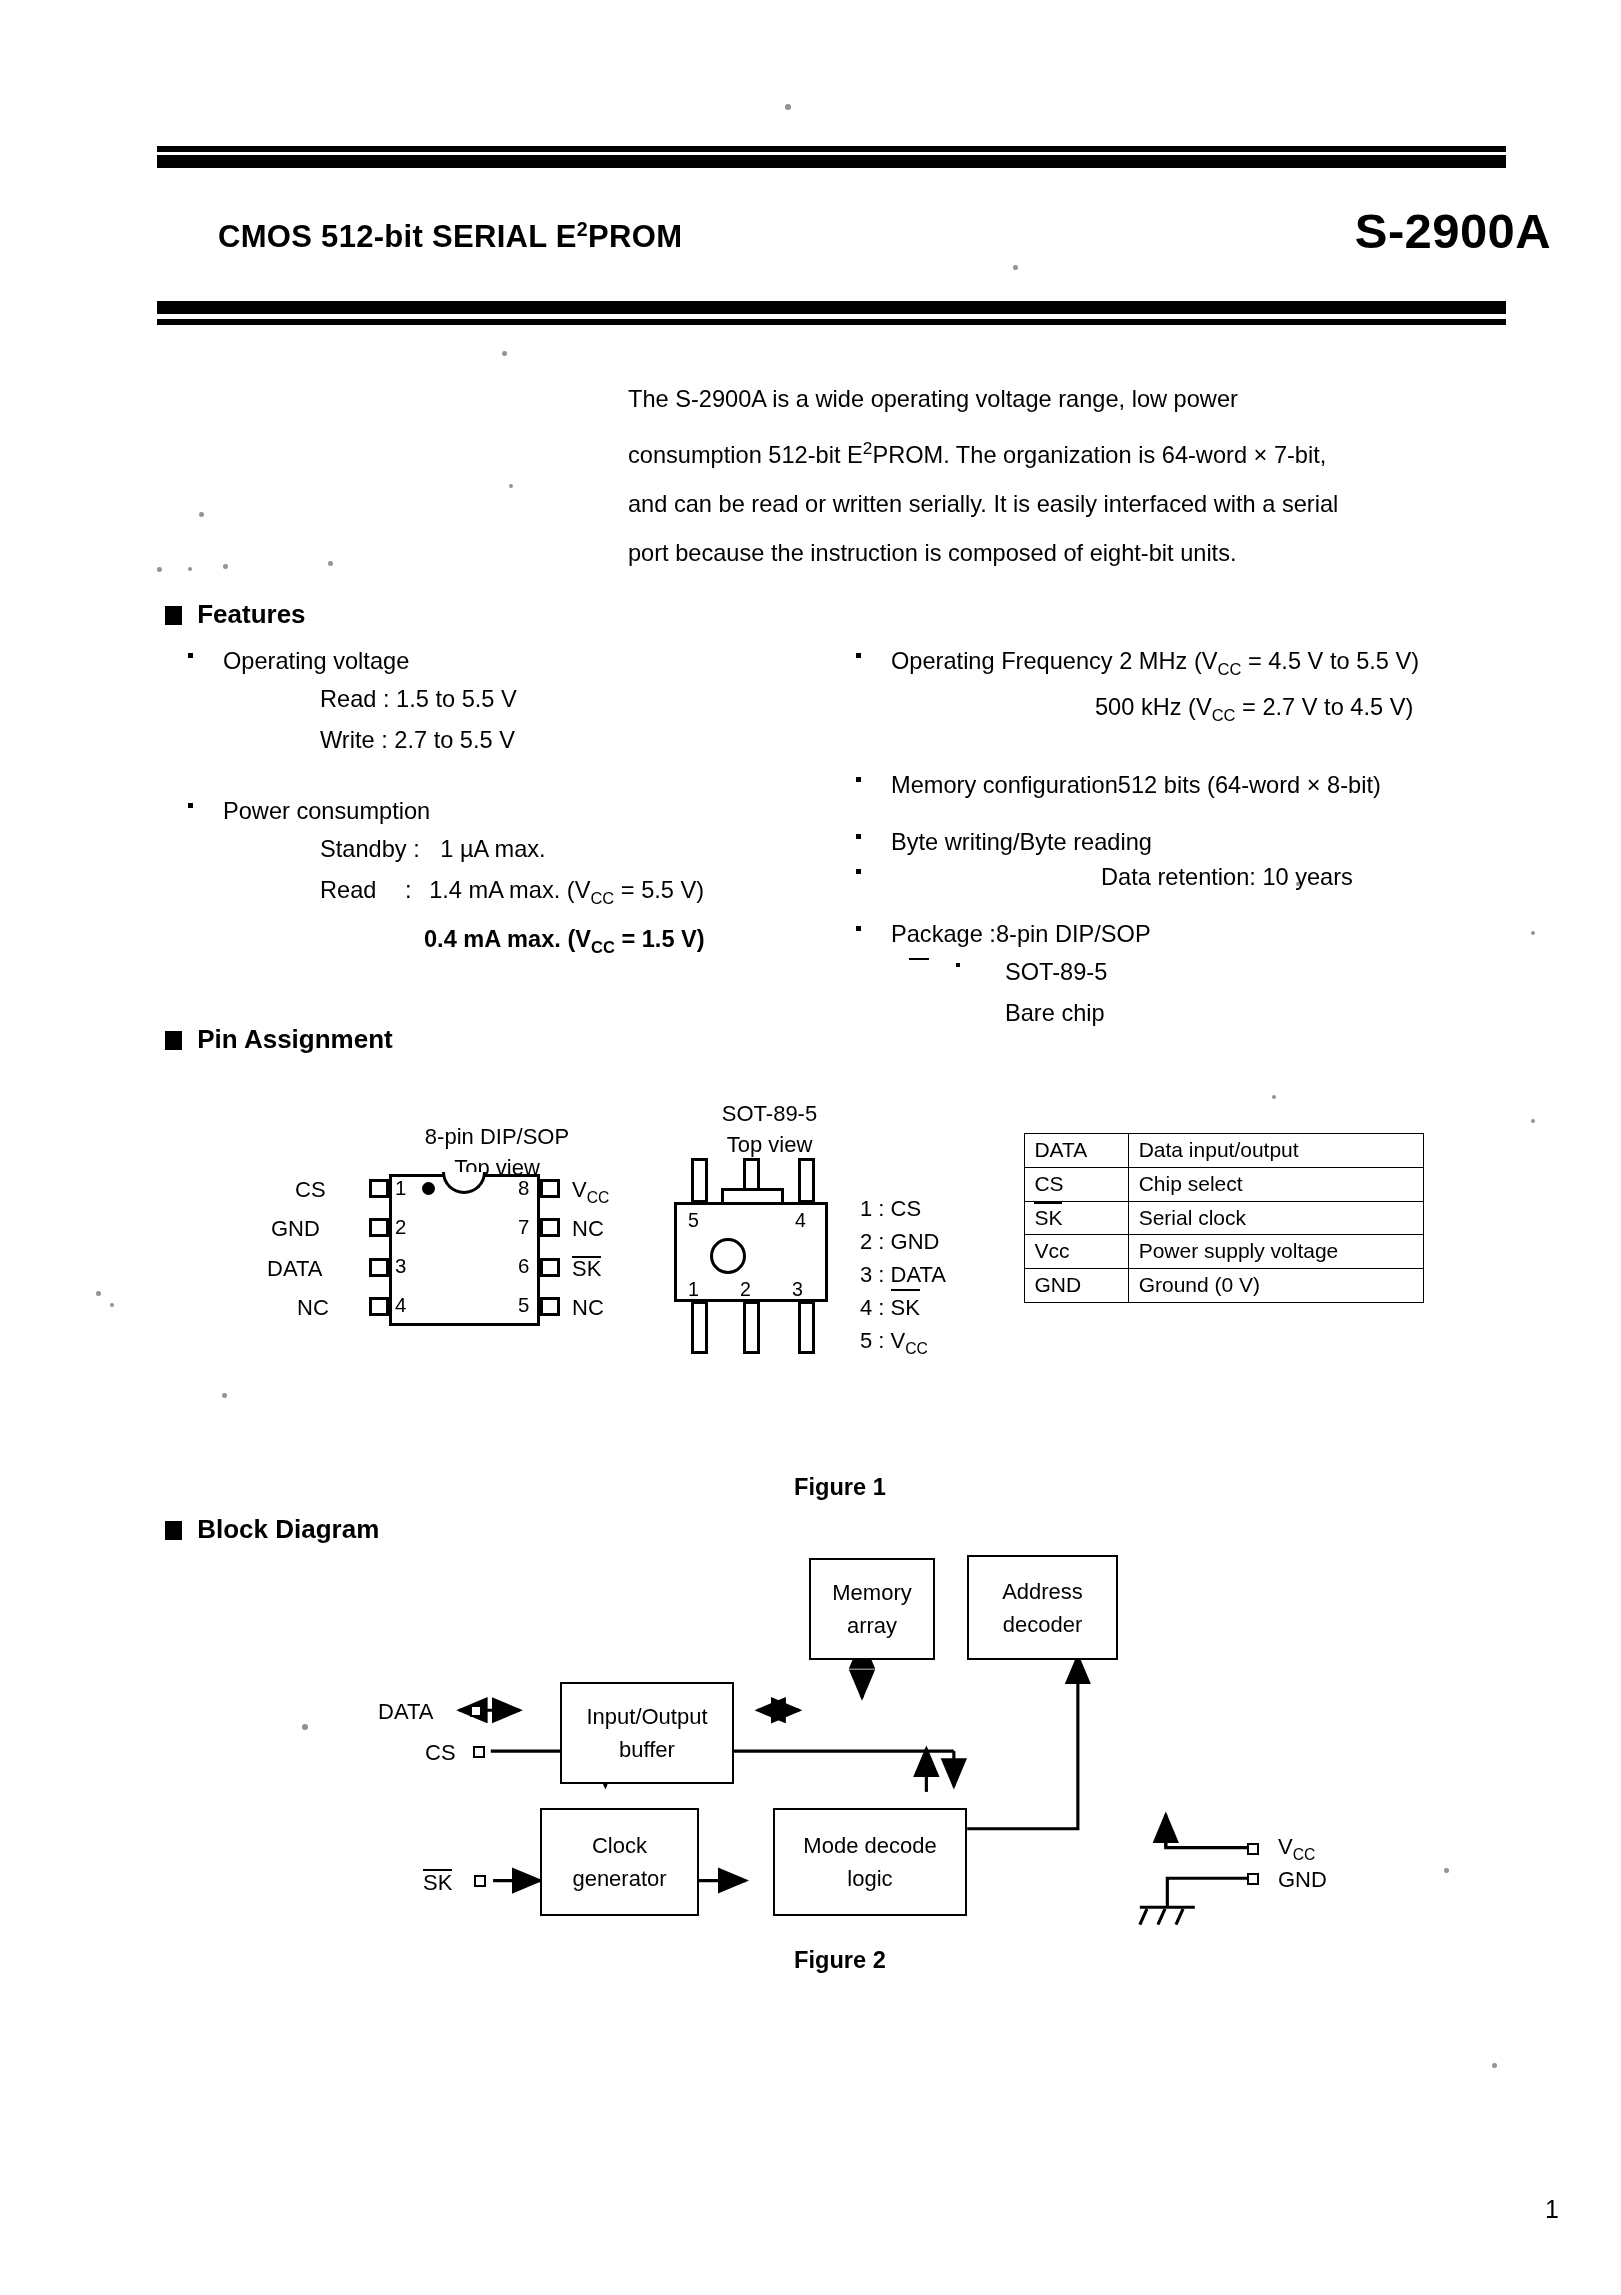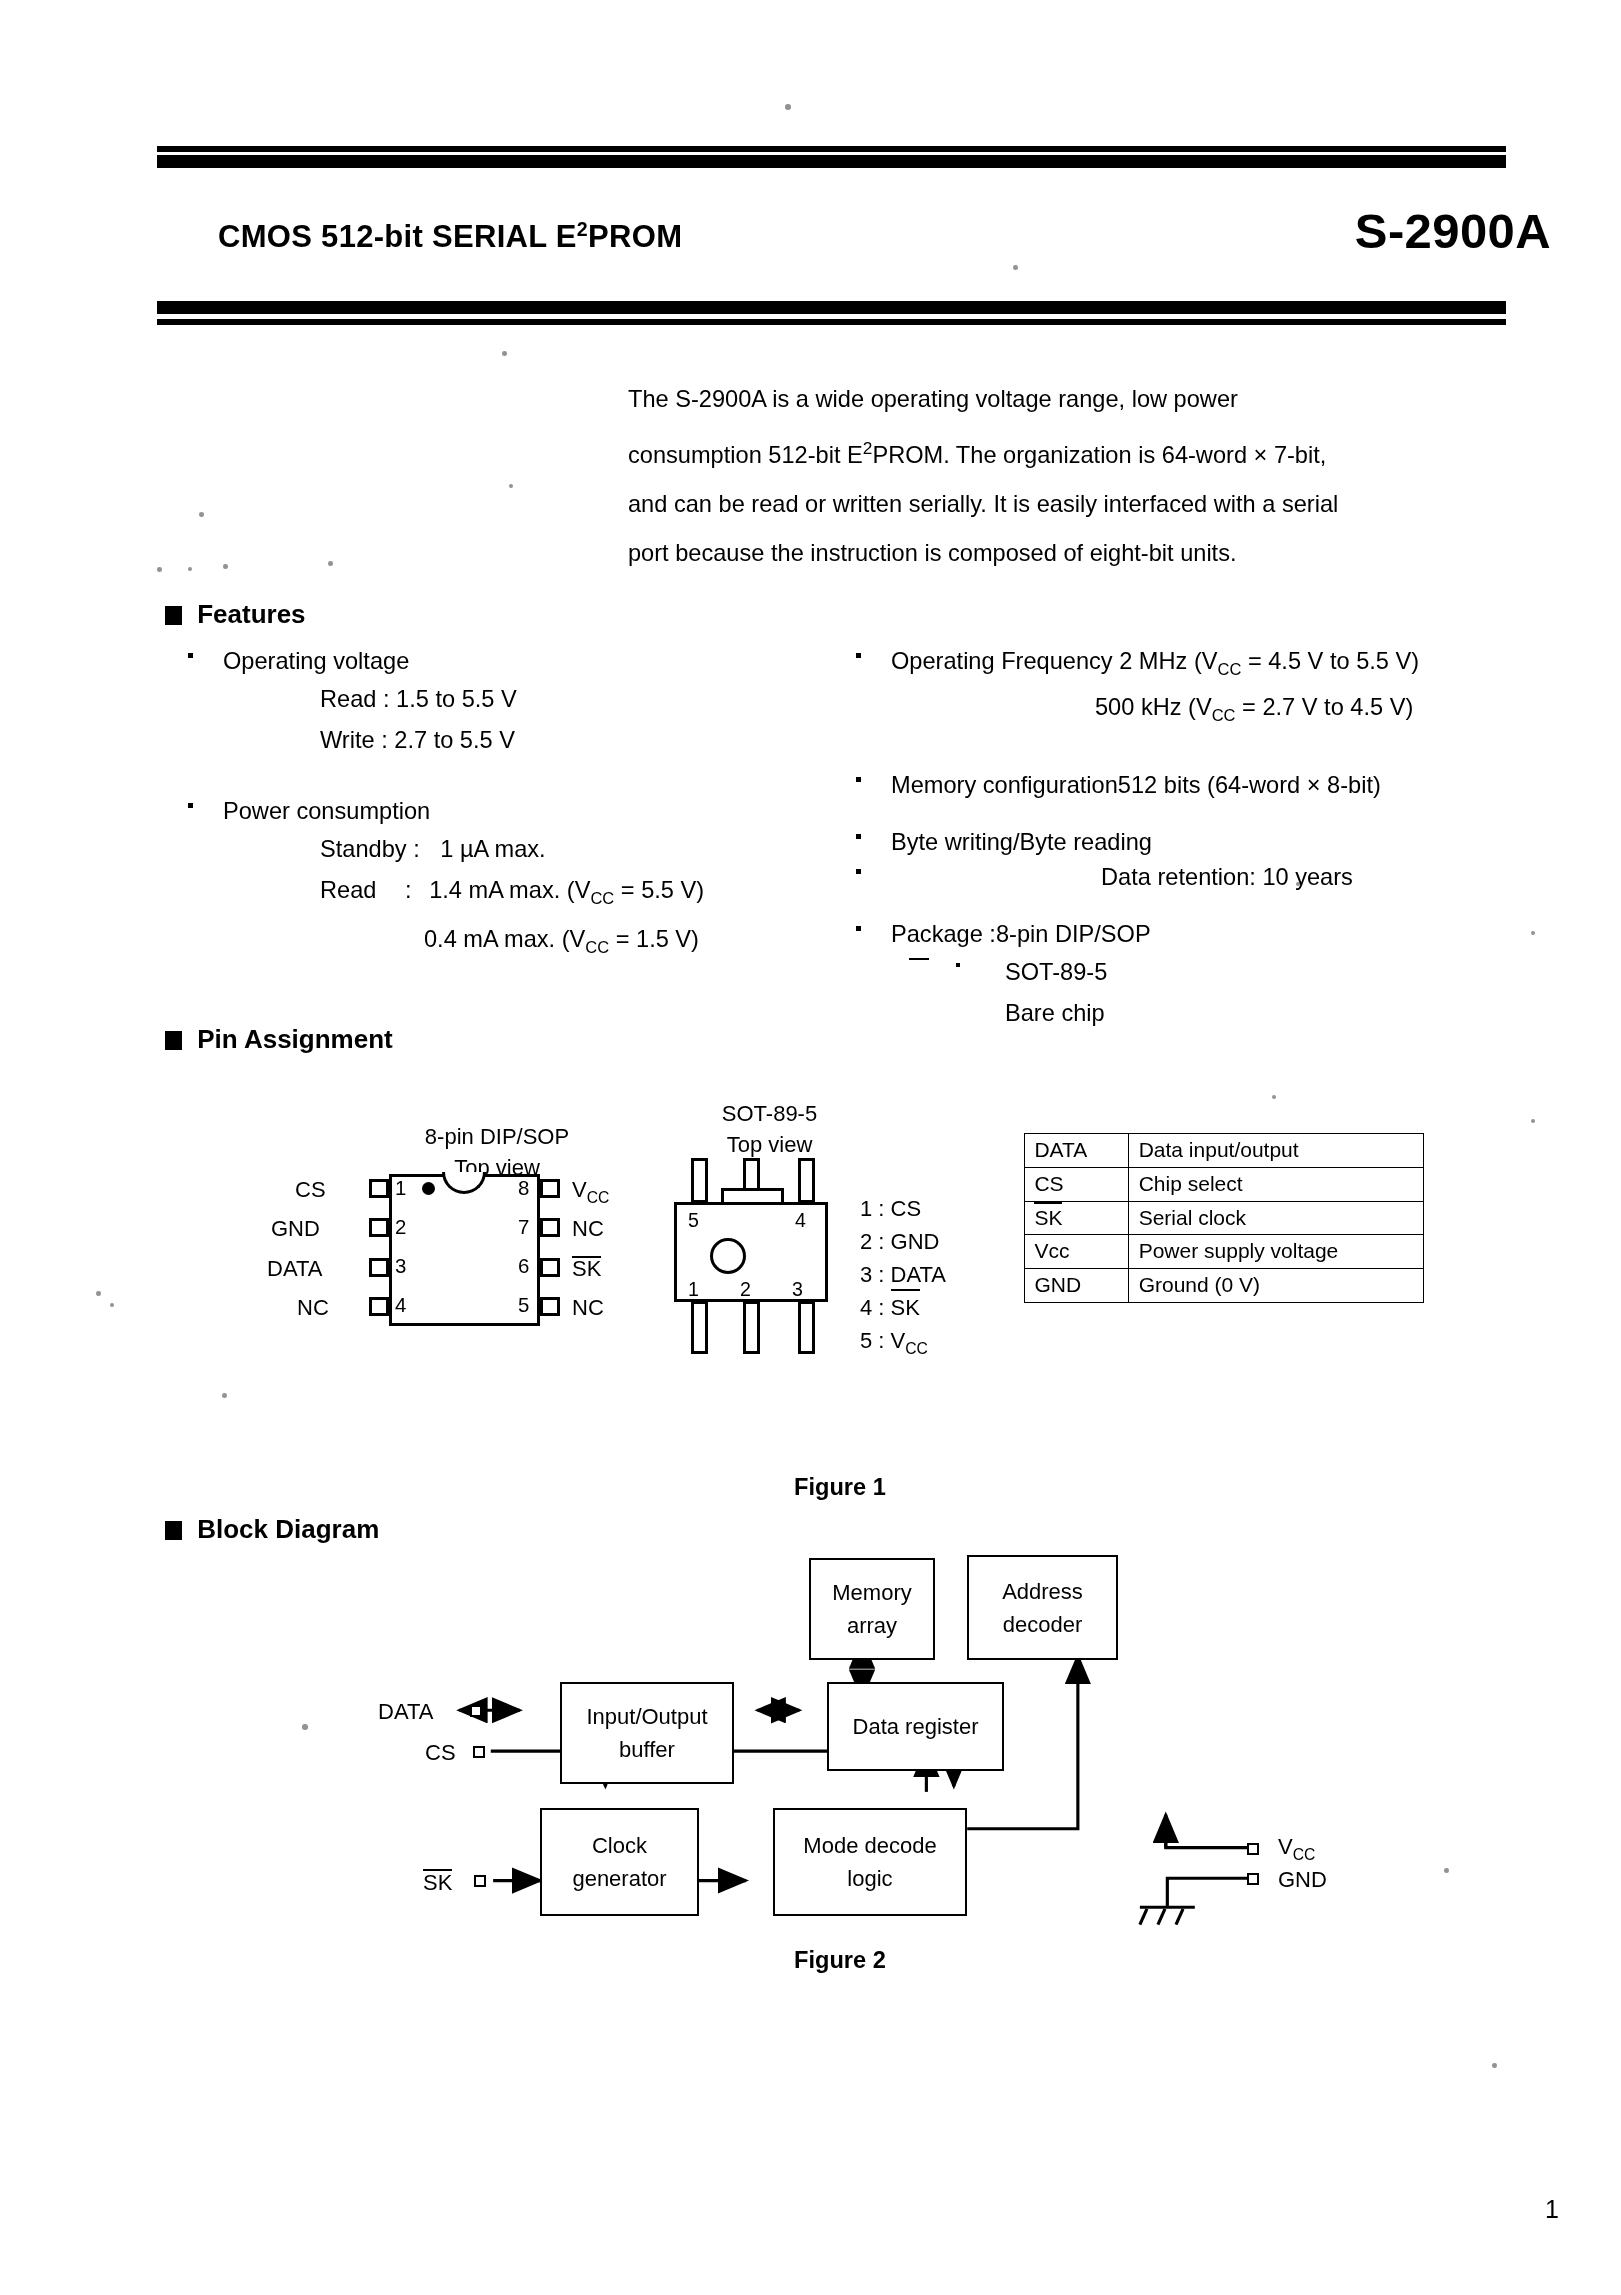--- a/index.html
+++ b/index.html
@@ -298,21 +298,21 @@
         <span>Standby :</span>
         <span style="display:inline-block;width:14px;"></span><span>1</span>
         <span>µA max.</span>
       </div>
 
       <div class="feat-sub" style="margin-left:132px;">
         <span style="display:inline-block;width:85px;">Read</span><span>:</span>
         <span style="display:inline-block;width:11px;"></span><span>1.4 mA max. (V</span><span class="sub">CC</span><span> = 5.5 V)</span>
       </div>
 
-      <div class="feat-sub" style="margin-left:236px;">
+      <div class="feat-sub" style="margin-left:236px;font-weight:bold;">
         <span>0.4 mA max. (V</span><span class="sub">CC</span><span> = 1.5 V)</span>
       </div>
     </div>
   </div>
 
   <div class="feat-col" style="left:856px; top:644px; width:707px;">
 
     <div class="feat-item">
       <span class="feat-dot"></span>
       <div class="feat-main"><span>Operating Frequency 2 MHz (V</span><span class="sub">CC</span><span> = 4.5 V to 5.5 V)</span></div>
@@ -502,23 +502,20 @@
     </div>
 
     <div class="bdbox" style="left:967px; top:1555px; width:151px; height:105px;">
       <span>Address<br>decoder</span>
     </div>
 
     <div class="bdbox" style="left:560px; top:1682px; width:174px; height:102px;">
       <span>Input/Output<br>buffer</span>
     </div>
 
-    <div class="bdbox" style="left:827px; top:1682px; width:177px; height:89px;">
-      <span>Data register</span>
-    </div>
 
     <div class="bdbox" style="left:540px; top:1808px; width:159px; height:108px;">
       <span>Clock<br>generator</span>
     </div>
 
     <div class="bdbox" style="left:773px; top:1808px; width:194px; height:108px;">
       <span>Mode decode<br>logic</span>
     </div>
 
     <div class="bdlbl" style="left:378px; top:1700px;">DATA</div>

